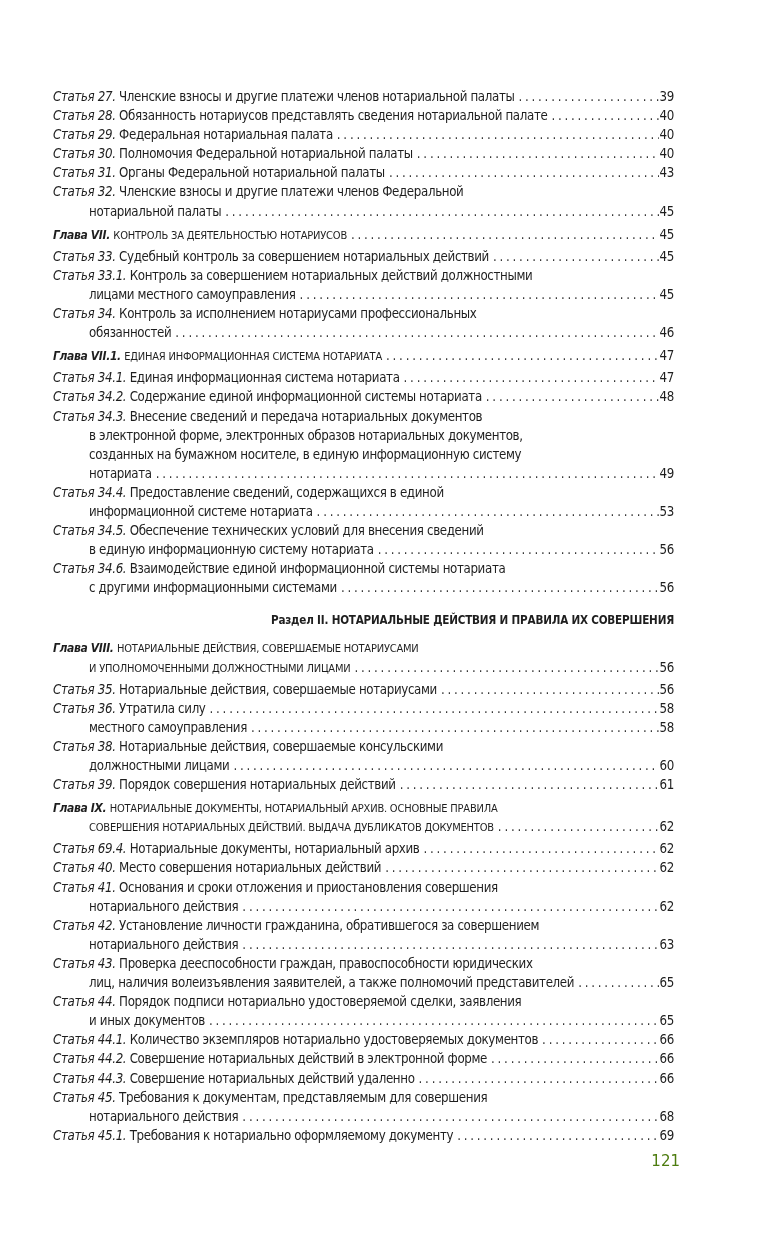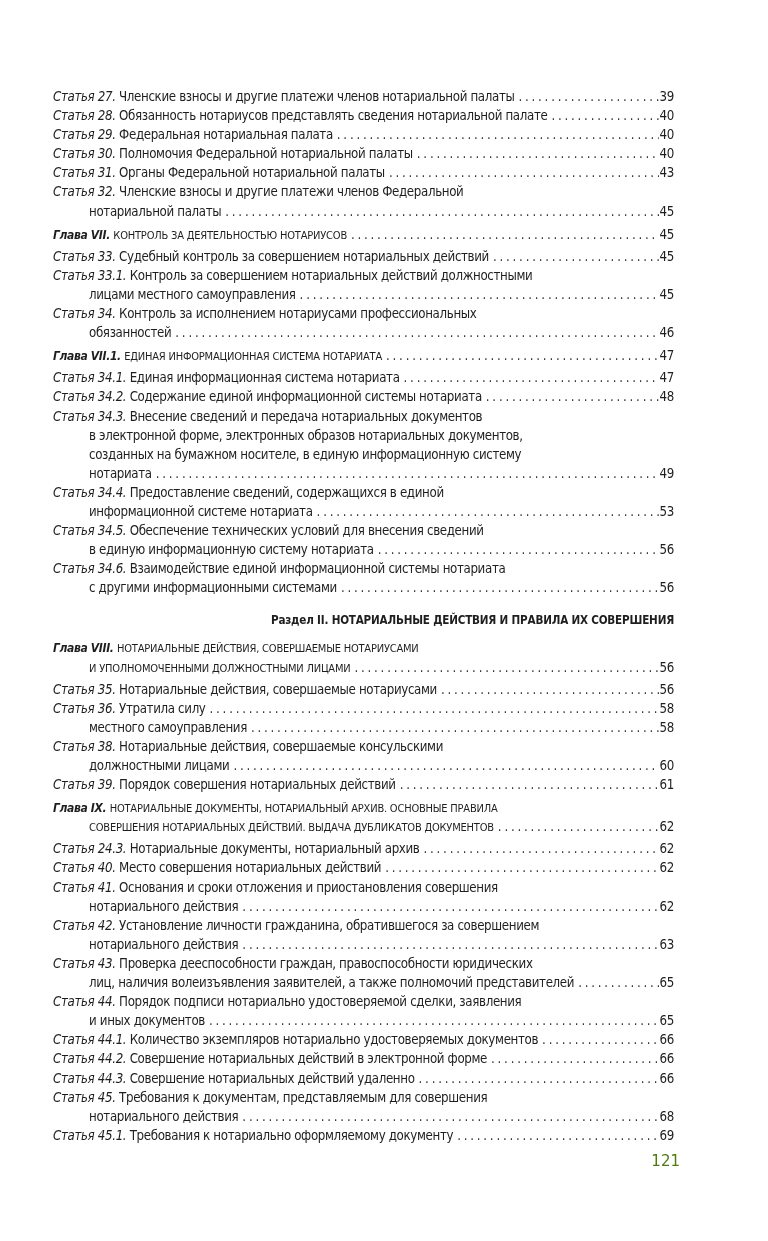--- a/index.html
+++ b/index.html
@@ -162,21 +162,21 @@
     </div>
     <div class="entry chapter">
       <div class="line"><span class="label">Глава IX.</span>&nbsp;<span class="title">Нотариальные документы, нотариальный архив. Основные правила</span></div>
       <div class="line cont">
         <span class="title">совершения нотариальных действий. Выдача дубликатов документов</span>
         <span class="dots"></span>
         <span class="page">62</span>
       </div>
     </div>
     <div class="entry">
-      <div class="line"><span class="label">Статья 24.3.</span>&nbsp;<span class="title">Нотариальные документы, нотариальный архив</span><span class="dots"></span><span class="page">62</span></div>
+      <div class="line"><span class="label">Статья 69.4.</span>&nbsp;<span class="title">Нотариальные документы, нотариальный архив</span><span class="dots"></span><span class="page">62</span></div>
     </div>
     <div class="entry">
       <div class="line"><span class="label">Статья 40.</span>&nbsp;<span class="title">Место совершения нотариальных действий</span><span class="dots"></span><span class="page">62</span></div>
     </div>
     <div class="entry">
       <div class="line"><span class="label">Статья 41.</span>&nbsp;<span class="title">Основания и сроки отложения и приостановления совершения</span></div>
       <div class="line cont">
         <span class="title">нотариального действия</span>
         <span class="dots"></span>
         <span class="page">62</span>

